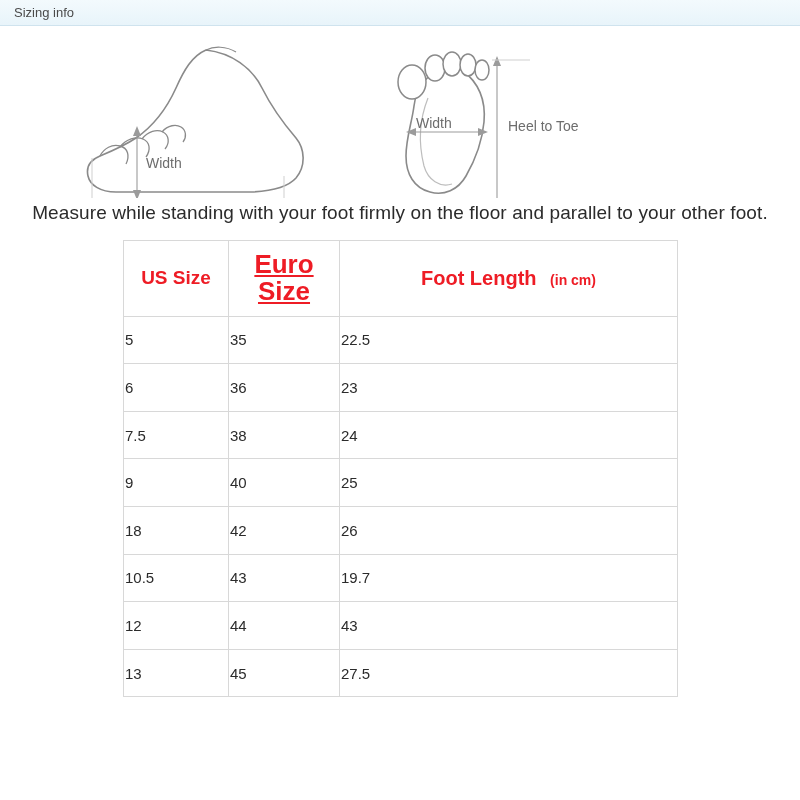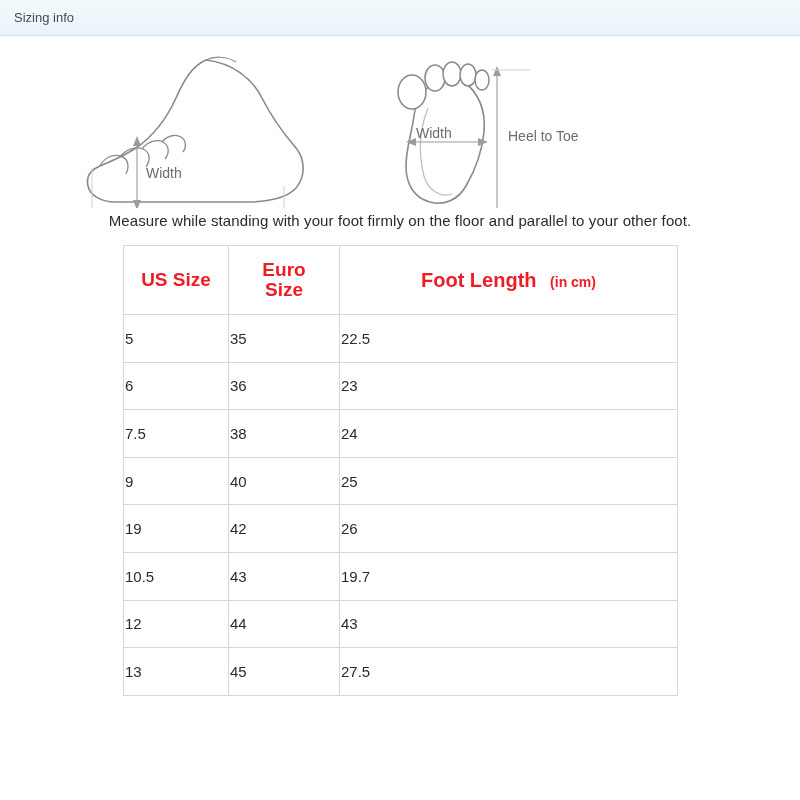--- a/index.html
+++ b/index.html
@@ -11,21 +11,21 @@
     width: 800px;
     height: 800px;
     font-family: "Liberation Sans", sans-serif;
     color: #333333;
     overflow: hidden;
     position: relative;
   }
 
   
   .header-bar {
-    height: 36px;
+    height: 26px;
     background: linear-gradient(to bottom, #f3fafd 0%, #e8f4fa 100%);
     border-bottom: 1px solid #cfe3ee;
     display: flex;
     align-items: center;
     padding-left: 14px;
     box-sizing: border-box;
   }
   .header-title {
     font-size: 13px;
     color: #4a4a4a;
@@ -38,21 +38,21 @@
     width: 800px;
     height: 172px;
   }
   .diagram-svg {
     display: block;
   }
 
   
   .instruction {
     text-align: center;
-    font-size: 15px;
+    font-size: 19px;
     color: #2b2b2b;
     margin-top: 4px;
     letter-spacing: 0.1px;
   }
 
   
   .table-wrap {
     margin: 16px auto 0 auto;
     width: 554px;
   }
@@ -66,21 +66,21 @@
     font-family: "Liberation Sans", sans-serif;
   }
   table.size-table thead th {
     color: #ee1c25;
     font-weight: bold;
     padding: 10px 2px;
     height: 48px;
     vertical-align: middle;
   }
   .th-us { font-size: 19px; }
-  .th-euro { font-size: 19px; line-height: 1.05; }
+  .th-euro { font-size: 26px; line-height: 1.05; text-decoration: underline; }
   .th-foot { font-size: 20px; }
   .th-foot .unit {
     font-size: 14px;
     font-weight: bold;
     margin-left: 8px;
   }
   table.size-table tbody td {
     height: 44.6px;
     font-size: 15px;
     color: #2b2b2b;
@@ -191,21 +191,21 @@
           <td>7.5</td>
           <td>38</td>
           <td>24</td>
         </tr>
         <tr>
           <td>9</td>
           <td>40</td>
           <td>25</td>
         </tr>
         <tr>
-          <td>19</td>
+          <td>18</td>
           <td>42</td>
           <td>26</td>
         </tr>
         <tr>
           <td>10.5</td>
           <td>43</td>
           <td>19.7</td>
         </tr>
         <tr>
           <td>12</td>

